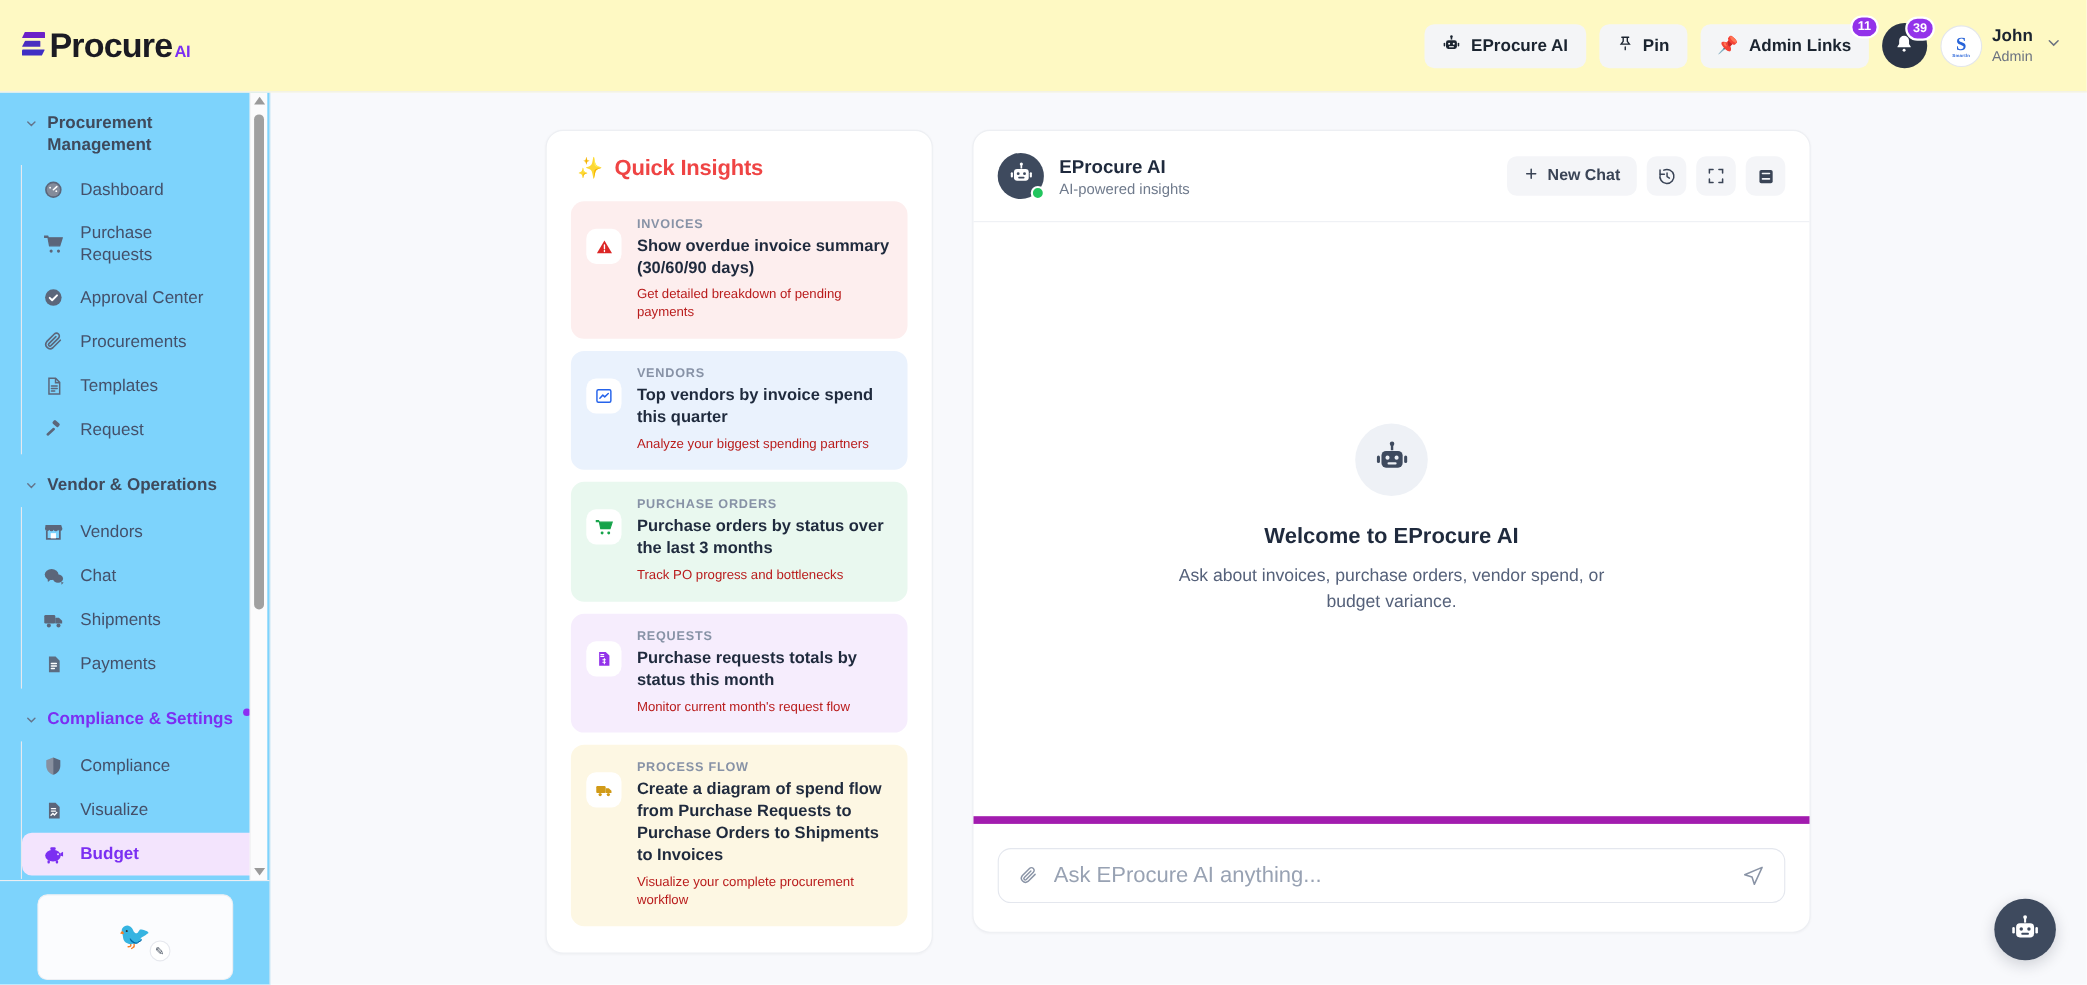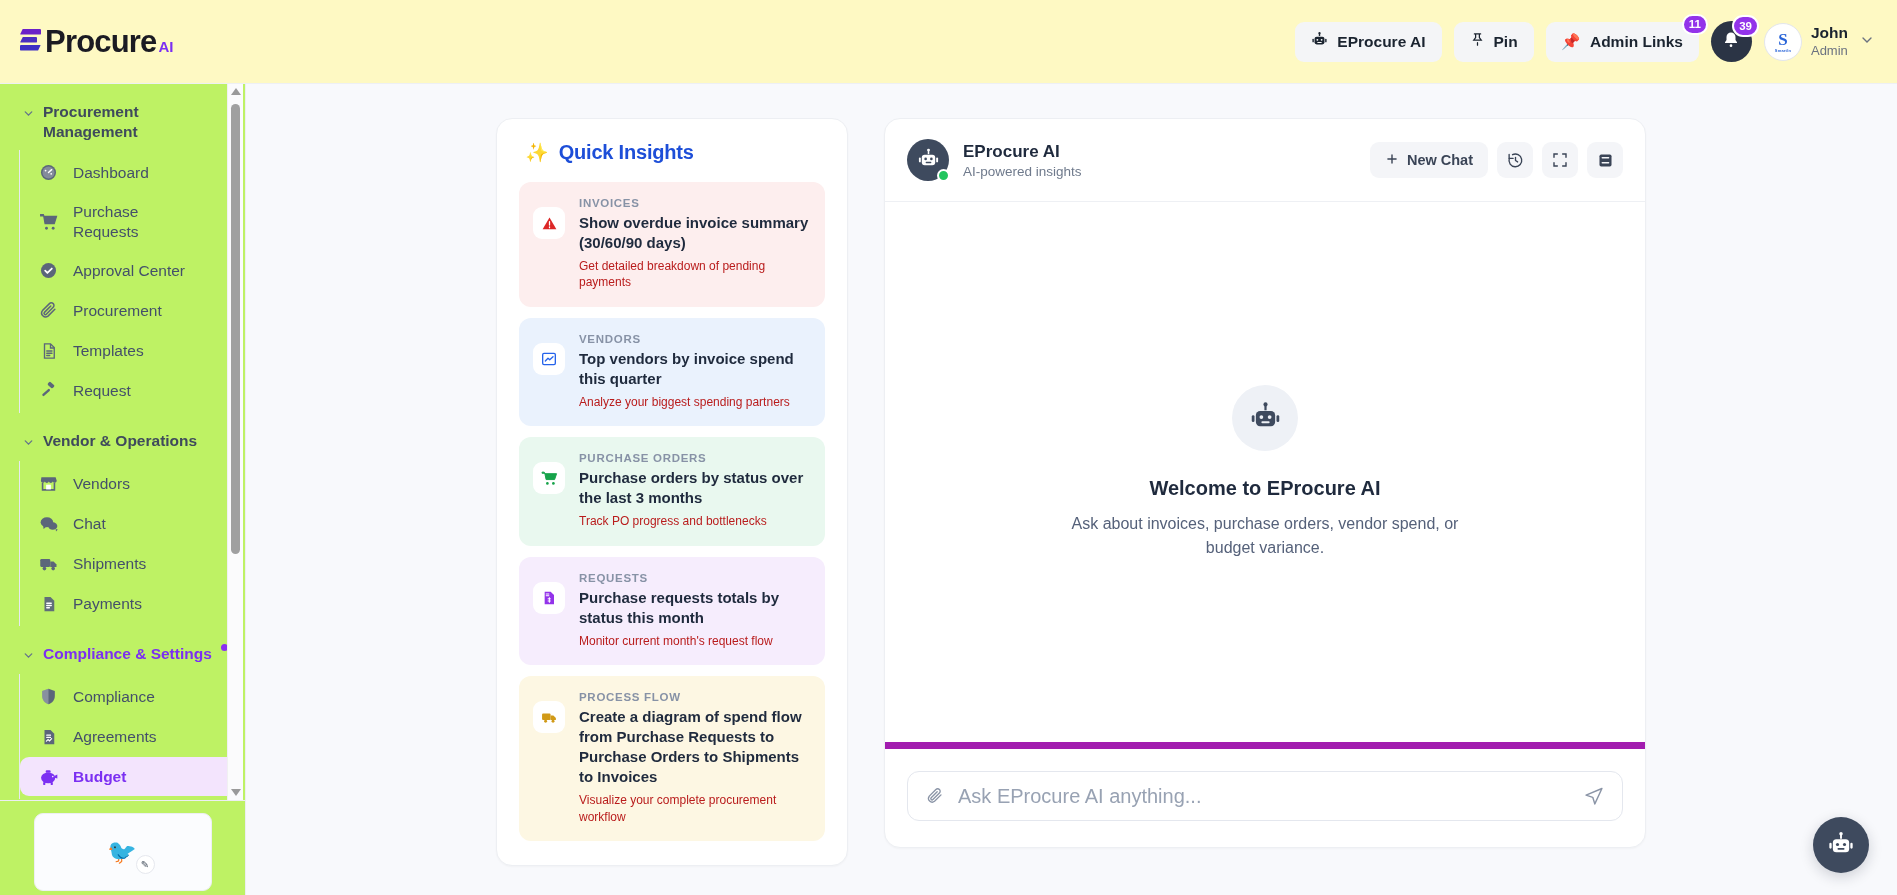--- a/index.html
+++ b/index.html
@@ -66,21 +66,21 @@
   .avatar .s { font-size: 17px; font-weight: 700; color: #2763d8; font-family: "Liberation Serif", serif; line-height: 1; }
   .avatar .sub { font-size: 4px; color: #2763d8; font-weight: 700; letter-spacing: .2px; }
   .user-meta { display: flex; flex-direction: column; line-height: 1.2; margin-left: 9px; }
   .user-name { font-size: 15.5px; font-weight: 700; color: #1b2430; }
   .user-role { font-size: 13px; color: #6b7280; }
   .chev { margin-left: 11px; color: #6b7280; }
 
   
   .sidebar {
     position: absolute; top: 84px; left: 0; width: 246px; bottom: 0;
-    background: #bef264; border-right: 1px solid #eceef2;
+    background: #7dd3fc; border-right: 1px solid #eceef2;
     display: flex; flex-direction: column;
   }
   .side-scroll {
     position: relative; flex: 1; overflow: hidden; padding-top: 10px;
   }
   .nav-group-head {
     display: flex; align-items: flex-start; gap: 8px;
     padding: 8px 14px 8px 22px; cursor: pointer;
   }
   .nav-group-head .gchev { color: #64748b; flex: 0 0 auto; margin-top: 4px; }
@@ -145,21 +145,21 @@
     padding: 34px 0 0 250px;
   }
 
   
   .qi-card {
     width: 352px; background: #fff; border: 1px solid #edeff3;
     border-radius: 16px; padding: 22px 22px 24px 22px;
     box-shadow: 0 1px 2px rgba(16,24,40,.03);
   }
   .qi-head { display: flex; align-items: center; gap: 10px; margin-bottom: 18px; padding-left: 6px;}
-  .qi-title { font-size: 20px; font-weight: 700; color: #1d4ed8; letter-spacing: -.2px; }
+  .qi-title { font-size: 20px; font-weight: 700; color: #ef4444; letter-spacing: -.2px; }
   .spark { font-size: 19px; }
 
   .insight {
     display: flex; gap: 14px; border-radius: 12px;
     padding: 15px 14px 16px 14px; margin-bottom: 11px; cursor: pointer;
   }
   .insight:last-child { margin-bottom: 0; }
   .ins-icon {
     flex: 0 0 auto; width: 32px; height: 32px; border-radius: 9px; background: #fff;
     display: flex; align-items: center; justify-content: center; font-size: 16px;
@@ -362,21 +362,21 @@
             </svg>
         </span>
         <span class="nav-label">Approval Center</span>
       </div>
       <div class="nav-item">
         <span class="ic">
           <svg width="19" height="19" viewBox="0 0 24 24" fill="none" stroke="currentColor" stroke-width="1.9" stroke-linecap="round">
               <path d="M20 10.5l-8.6 8.6a5 5 0 01-7-7l8.8-8.8a3.3 3.3 0 014.7 4.7l-8.7 8.7a1.6 1.6 0 01-2.3-2.3l8-8"></path>
             </svg>
         </span>
-        <span class="nav-label">Procurement</span>
+        <span class="nav-label">Procurements</span>
       </div>
       <div class="nav-item">
         <span class="ic">
           <svg width="18" height="18" viewBox="0 0 24 24" fill="none" stroke="currentColor" stroke-width="1.8">
               <path d="M6 2.5h8l5 5v14H6z"></path>
               <path d="M14 2.5V8h5"></path>
               <path d="M9 12h7M9 15h7M9 18h4" stroke-linecap="round"></path>
             </svg>
         </span>
         <span class="nav-label">Templates</span>
@@ -464,21 +464,21 @@
         <span class="nav-label">Compliance</span>
       </div>
       <div class="nav-item">
         <span class="ic">
           <svg width="18" height="18" viewBox="0 0 24 24" fill="currentColor">
               <path d="M6 2.5h8l5 5v14H6z"></path>
               <path d="M9 9.5h5M9 12.5h5" stroke="#fff" stroke-width="1.6" stroke-linecap="round"></path>
               <path d="M8.5 17.5l2.3-2.2 1.9 1.9 2.8-3" stroke="#fff" stroke-width="1.6" fill="none" stroke-linecap="round"></path>
             </svg>
         </span>
-        <span class="nav-label">Agreements</span>
+        <span class="nav-label">Visualize</span>
       </div>
       <div class="nav-item sel">
         <span class="ic">
           <svg width="20" height="20" viewBox="0 0 24 24" fill="currentColor">
               <ellipse cx="11" cy="13" rx="8.5" ry="6.5"></ellipse>
               <path d="M19 10.5l3-1.6v5l-3-1z"></path>
               <rect x="5" y="18" width="2.6" height="3.6" rx="1"></rect>
               <rect x="14" y="18" width="2.6" height="3.6" rx="1"></rect>
               <rect x="8" y="4" width="6" height="3" rx="1.4"></rect>
               <circle cx="16.5" cy="11.5" r="1" fill="#f3e4fd"></circle>

